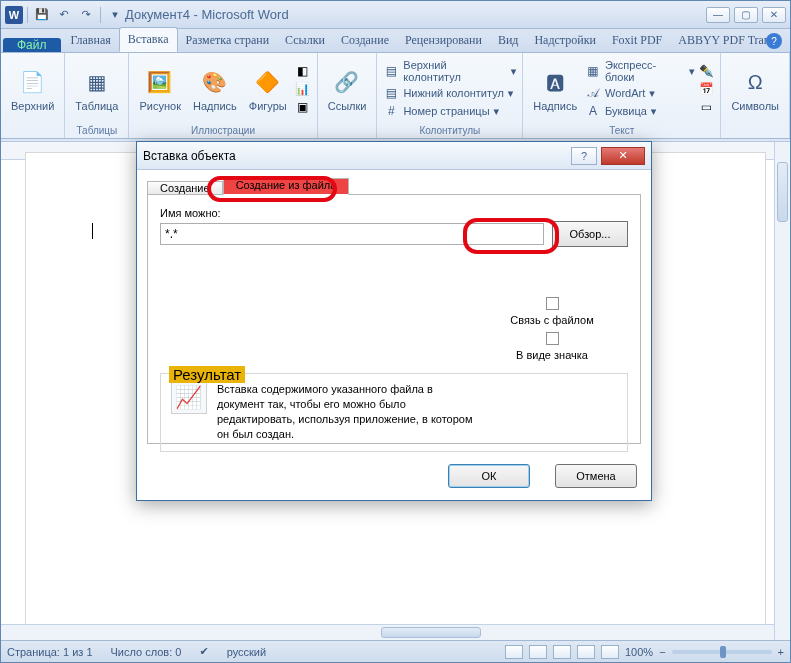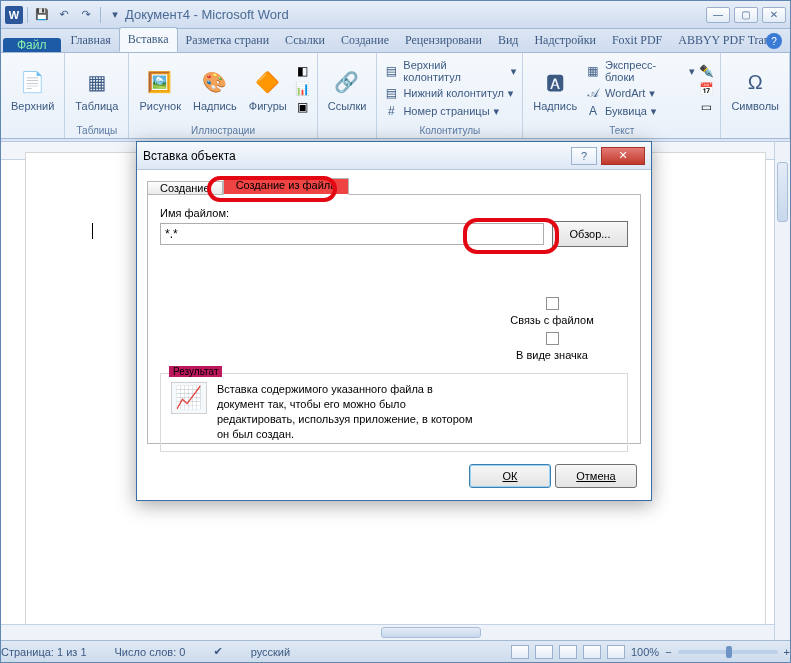--- a/index.html
+++ b/index.html
@@ -28,21 +28,21 @@
   .vstack { display:flex; flex-direction:column; gap:2px;}
   .vrow { display:flex; align-items:center; gap:4px; color:#3c5a82; font-size:11px;}
   .doc-area { position:absolute; top:140px; left:0; right:0; bottom:22px; background:#fff; border-top:1px solid #b7c8de;}
   .page-bg { position:absolute; left:24px; right:24px; top:10px; bottom:10px; background:#fff; border:1px solid #d7d7d7;}
   .ruler { position:absolute; top:0; left:0; right:16px; height:18px; background:#f2f6fb; border-bottom:1px solid #c3d2e6;}
   .vscroll { position:absolute; right:0; top:0; bottom:0; width:16px; background:#eef3fa; border-left:1px solid #c3d2e6;}
   .thumb { position:absolute; left:2px; right:2px; top:20px; height:60px; background:linear-gradient(#e3ecf7,#c8d8ec); border:1px solid #a8bdd8; border-radius:3px;}
   .hscroll { position:absolute; left:0; right:16px; bottom:0; height:16px; background:#eef3fa; border-top:1px solid #c3d2e6;}
   .hthumb { position:absolute; top:2px; bottom:2px; left:380px; width:100px; background:linear-gradient(#e3ecf7,#c8d8ec); border:1px solid #a8bdd8; border-radius:3px;}
   .cursor { position:absolute; left:66px; top:70px; width:1px; height:16px; background:#000;}
-  .statusbar { position:absolute; left:0; right:0; bottom:0; height:22px; background:linear-gradient(#e0e9f5,#cedced); border-top:1px solid #a3b9d3; display:flex; align-items:center; padding:0 0; font-size:11px; color:#3c5a82; gap:28px;}
+  .statusbar { position:absolute; left:0; right:0; bottom:0; height:22px; background:linear-gradient(#e0e9f5,#cedced); border-top:1px solid #a3b9d3; display:flex; align-items:center; padding:0 6px; font-size:11px; color:#3c5a82; gap:18px;}
   .status-right { margin-left:auto; display:flex; align-items:center; gap:6px;}
   .view-btn { width:18px; height:14px; border:1px solid #9ab0cb; background:linear-gradient(#fdfefe,#e3ecf7);}
   .zoom-track { width:100px; height:4px; background:#bcd0e8; position:relative; border-radius:2px;}
   .zoom-thumb { position:absolute; top:-4px; left:48px; width:6px; height:12px; background:#6d94c4; border-radius:2px;}
 
   
   .dialog { position:absolute; left:135px; top:140px; width:516px; height:360px; background:#fff; border:1px solid #3a6ea5; box-shadow:0 4px 18px rgba(0,0,0,0.35);}
   .dlg-title { height:28px; background:linear-gradient(#f7fafd,#dde8f5); border-bottom:1px solid #b7c8de; display:flex; align-items:center; padding:0 6px; color:#000; font-size:12px;}
   .dlg-title-text { flex:1;}
   .dlg-help { width:26px; height:18px; border:1px solid #9ab0cb; background:linear-gradient(#fdfefe,#e3ecf7); font-size:11px; display:flex;align-items:center;justify-content:center; margin-right:4px; color:#4a6a94;}
@@ -54,25 +54,25 @@
   .dlg-tab.active { background:#ef4444; border-bottom:1px solid #fff; }
   .dlg-panel { border:1px solid #b7b7b7; border-top:1px solid #b7b7b7; margin-top:-1px; padding:12px; height:250px; background:#fff;}
   .label { font-size:11px; margin-bottom:2px;}
   .row { display:flex; align-items:center; gap:8px;}
   .text-input { flex:1; height:22px; border:1px solid #abadb3; padding:2px 4px; font-size:12px; background:#fff;}
   .browse { width:76px; height:26px; border:1px solid #707070; background:linear-gradient(#f7f7f7,#e3e3e3); font-size:11px;}
   .checks { margin-top:50px; margin-left:316px; display:flex; flex-direction:column; gap:6px;}
   .chk { display:flex; align-items:center; gap:4px; font-size:11px;flex-direction:column;}
   .chk-box { width:13px; height:13px; border:1px solid #8e8f8f; background:#fff;}
   .fieldset { border:1px solid #d9d9d9; padding:8px 10px 10px 10px; margin-top:12px; position:relative;}
-  .legend { position:absolute; top:-8px; left:8px; background:#be185d; padding:0 4px; font-size:10px;}
+  .legend { position:absolute; top:-8px; left:8px; background:#eab308; padding:0 4px; font-size:15px;}
   .result-row { display:flex; gap:10px; align-items:flex-start;}
   .result-ico { width:36px; height:32px; display:flex; align-items:center; justify-content:center; font-size:22px; border:1px solid #d0d0d0; background:#f6f9fc;}
   .result-text { font-size:11px; line-height:1.35; max-width:260px;}
-  .dlg-buttons { position:absolute; right:14px; bottom:12px; display:flex; gap:4px;text-decoration:underline;}
+  .dlg-buttons { position:absolute; right:14px; bottom:12px; display:flex; gap:25px;}
   .push-btn { width:82px; height:24px; border:1px solid #707070; border-radius:3px; background:linear-gradient(#f7f7f7,#e3e3e3); font-size:11px;}
   .push-btn.default { border:1px solid #3c7fb1; box-shadow:0 0 0 1px #9dd1f4 inset;}
   .hl { position:absolute; border:4px solid #e30613; border-radius:14px; pointer-events:none;}
 </style>
 </head>
 <body>
 
 <div class="window">
 
   <div class="titlebar">
@@ -236,21 +236,21 @@
       <span class="dlg-title-text">Вставка объекта</span>
       <div class="dlg-help">?</div>
       <div class="dlg-close">✕</div>
     </div>
     <div class="dlg-body">
       <div class="dlg-tabs">
         <div class="dlg-tab inactive">Создание</div>
         <div class="dlg-tab active">Создание из файла</div>
       </div>
       <div class="dlg-panel">
-        <div class="label">Имя файлом:</div>
+        <div class="label">Имя можно:</div>
         <div class="row">
           <input class="text-input" value="*.*" style="">
           <button class="browse">Обзор...</button>
         </div>
         <div class="checks">
           <label class="chk">
               <span class="chk-box"></span>
               <span>Связь с файлом</span>
             </label>
           <label class="chk">

